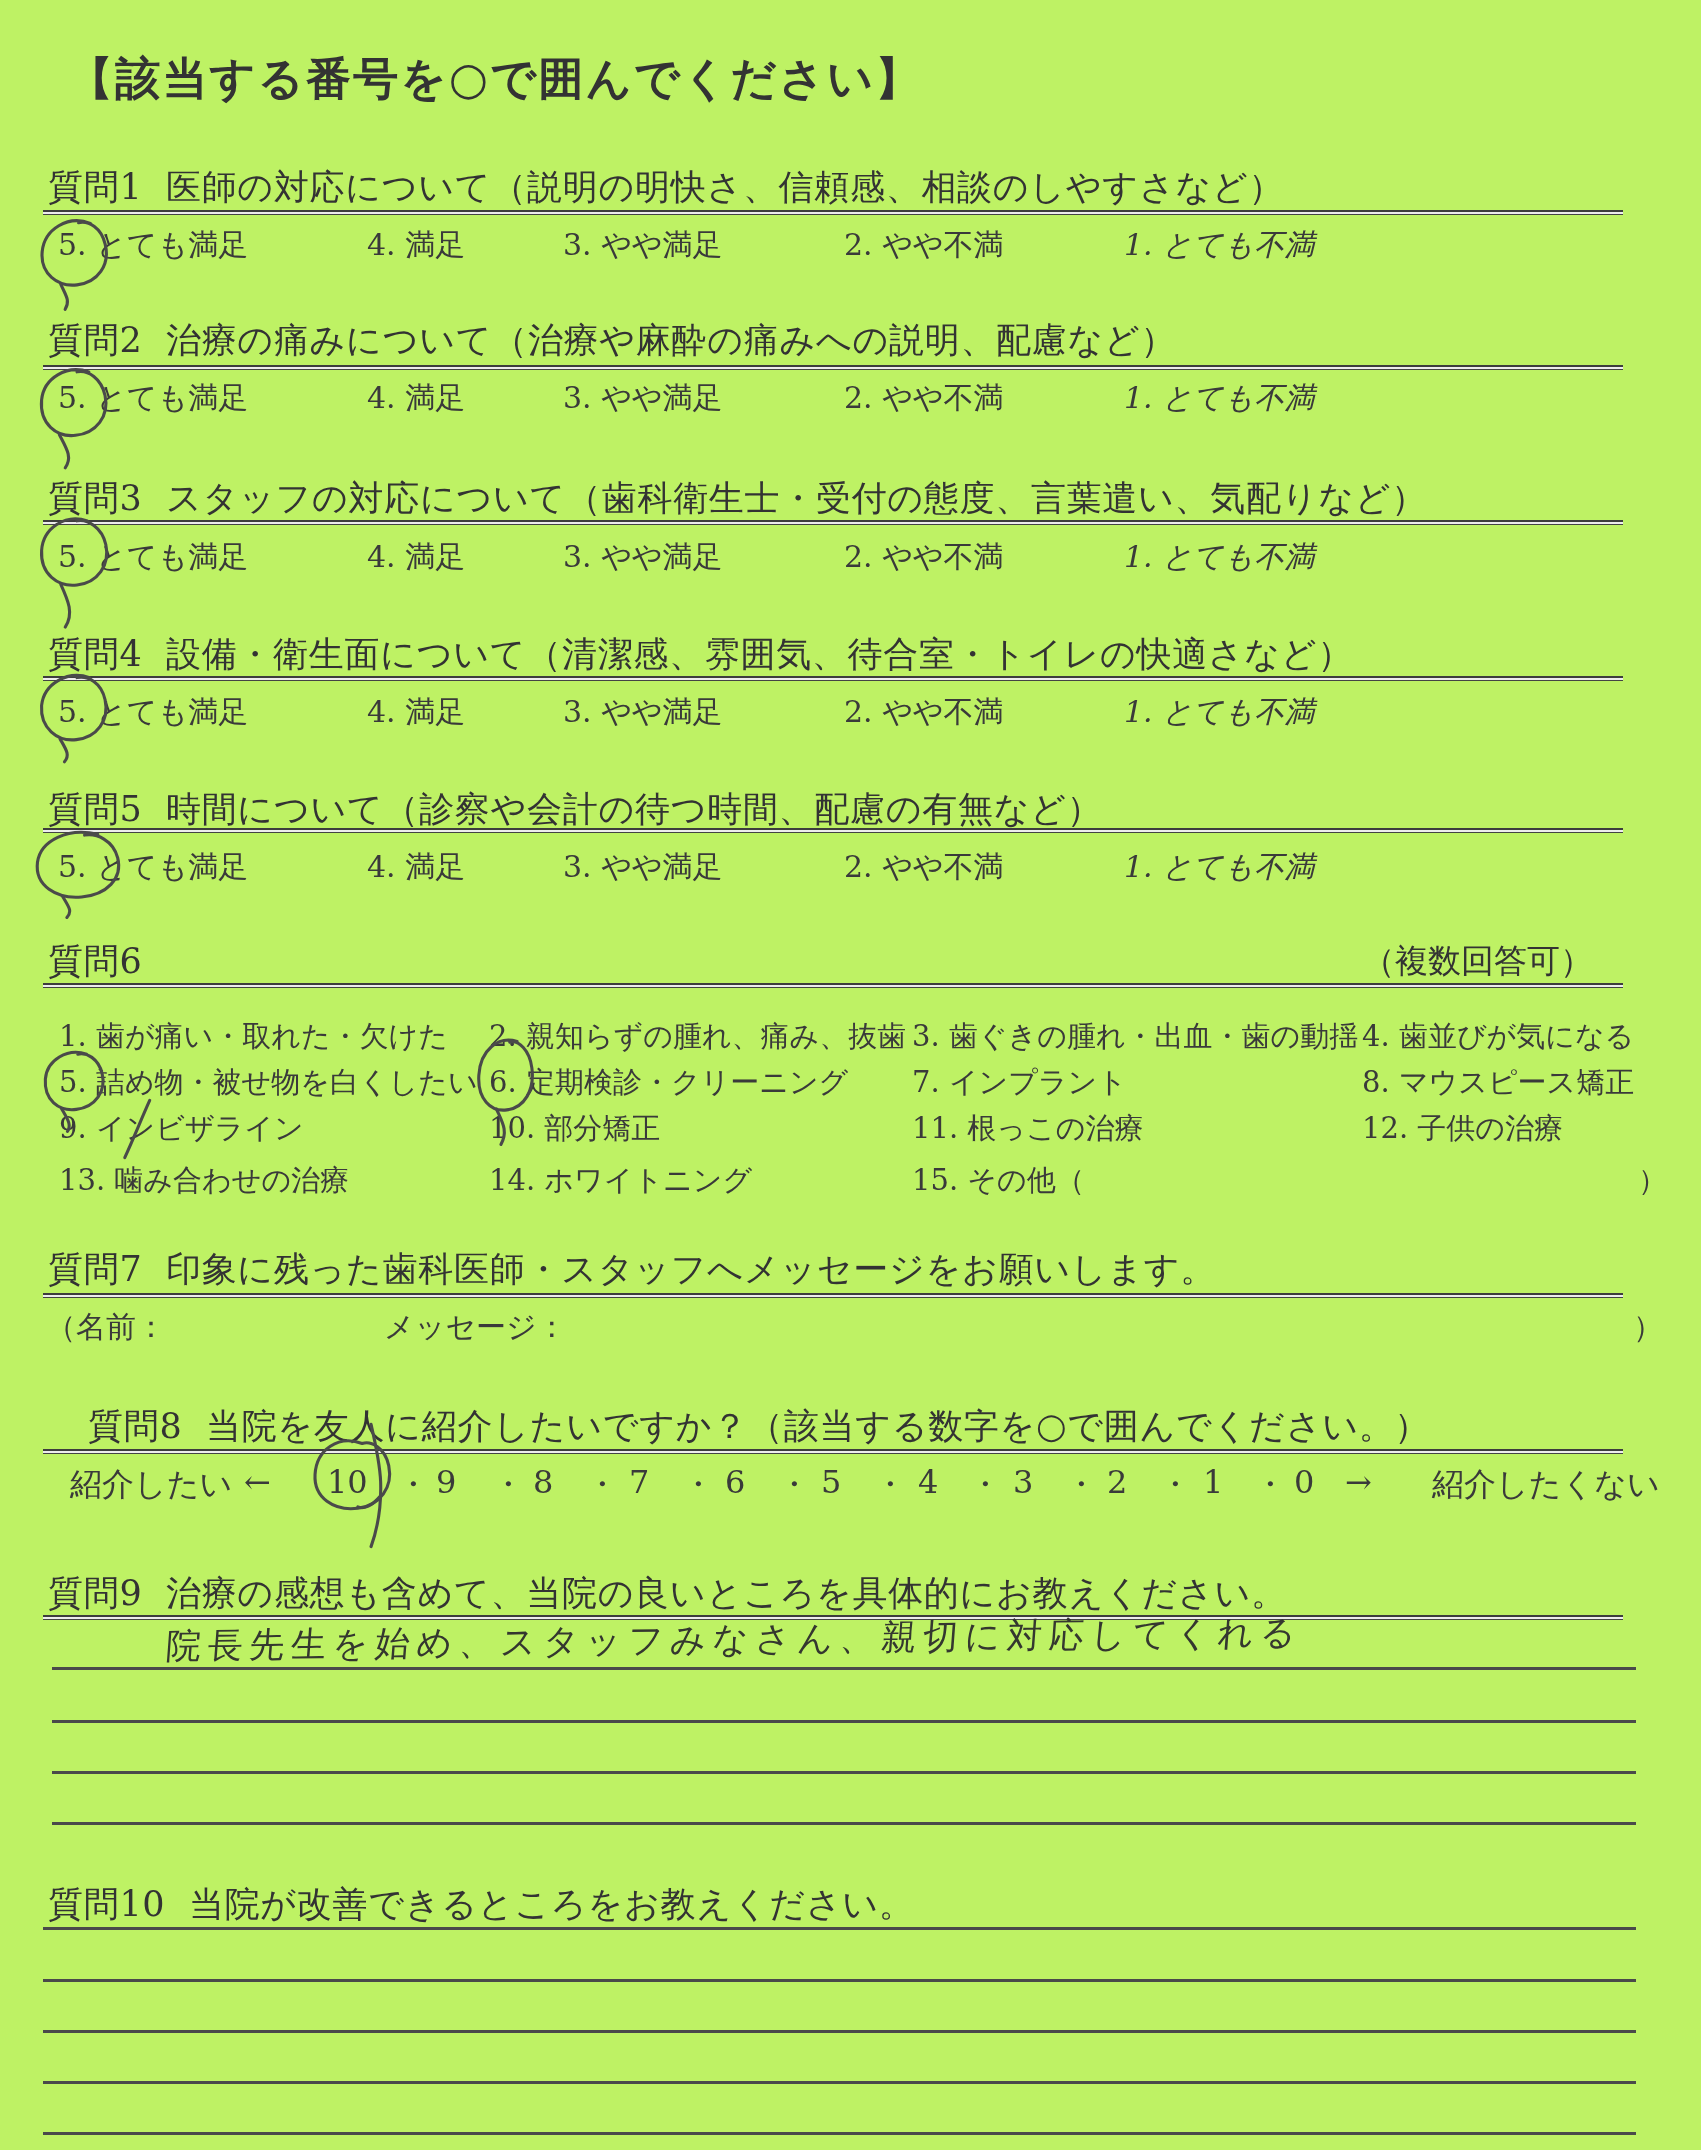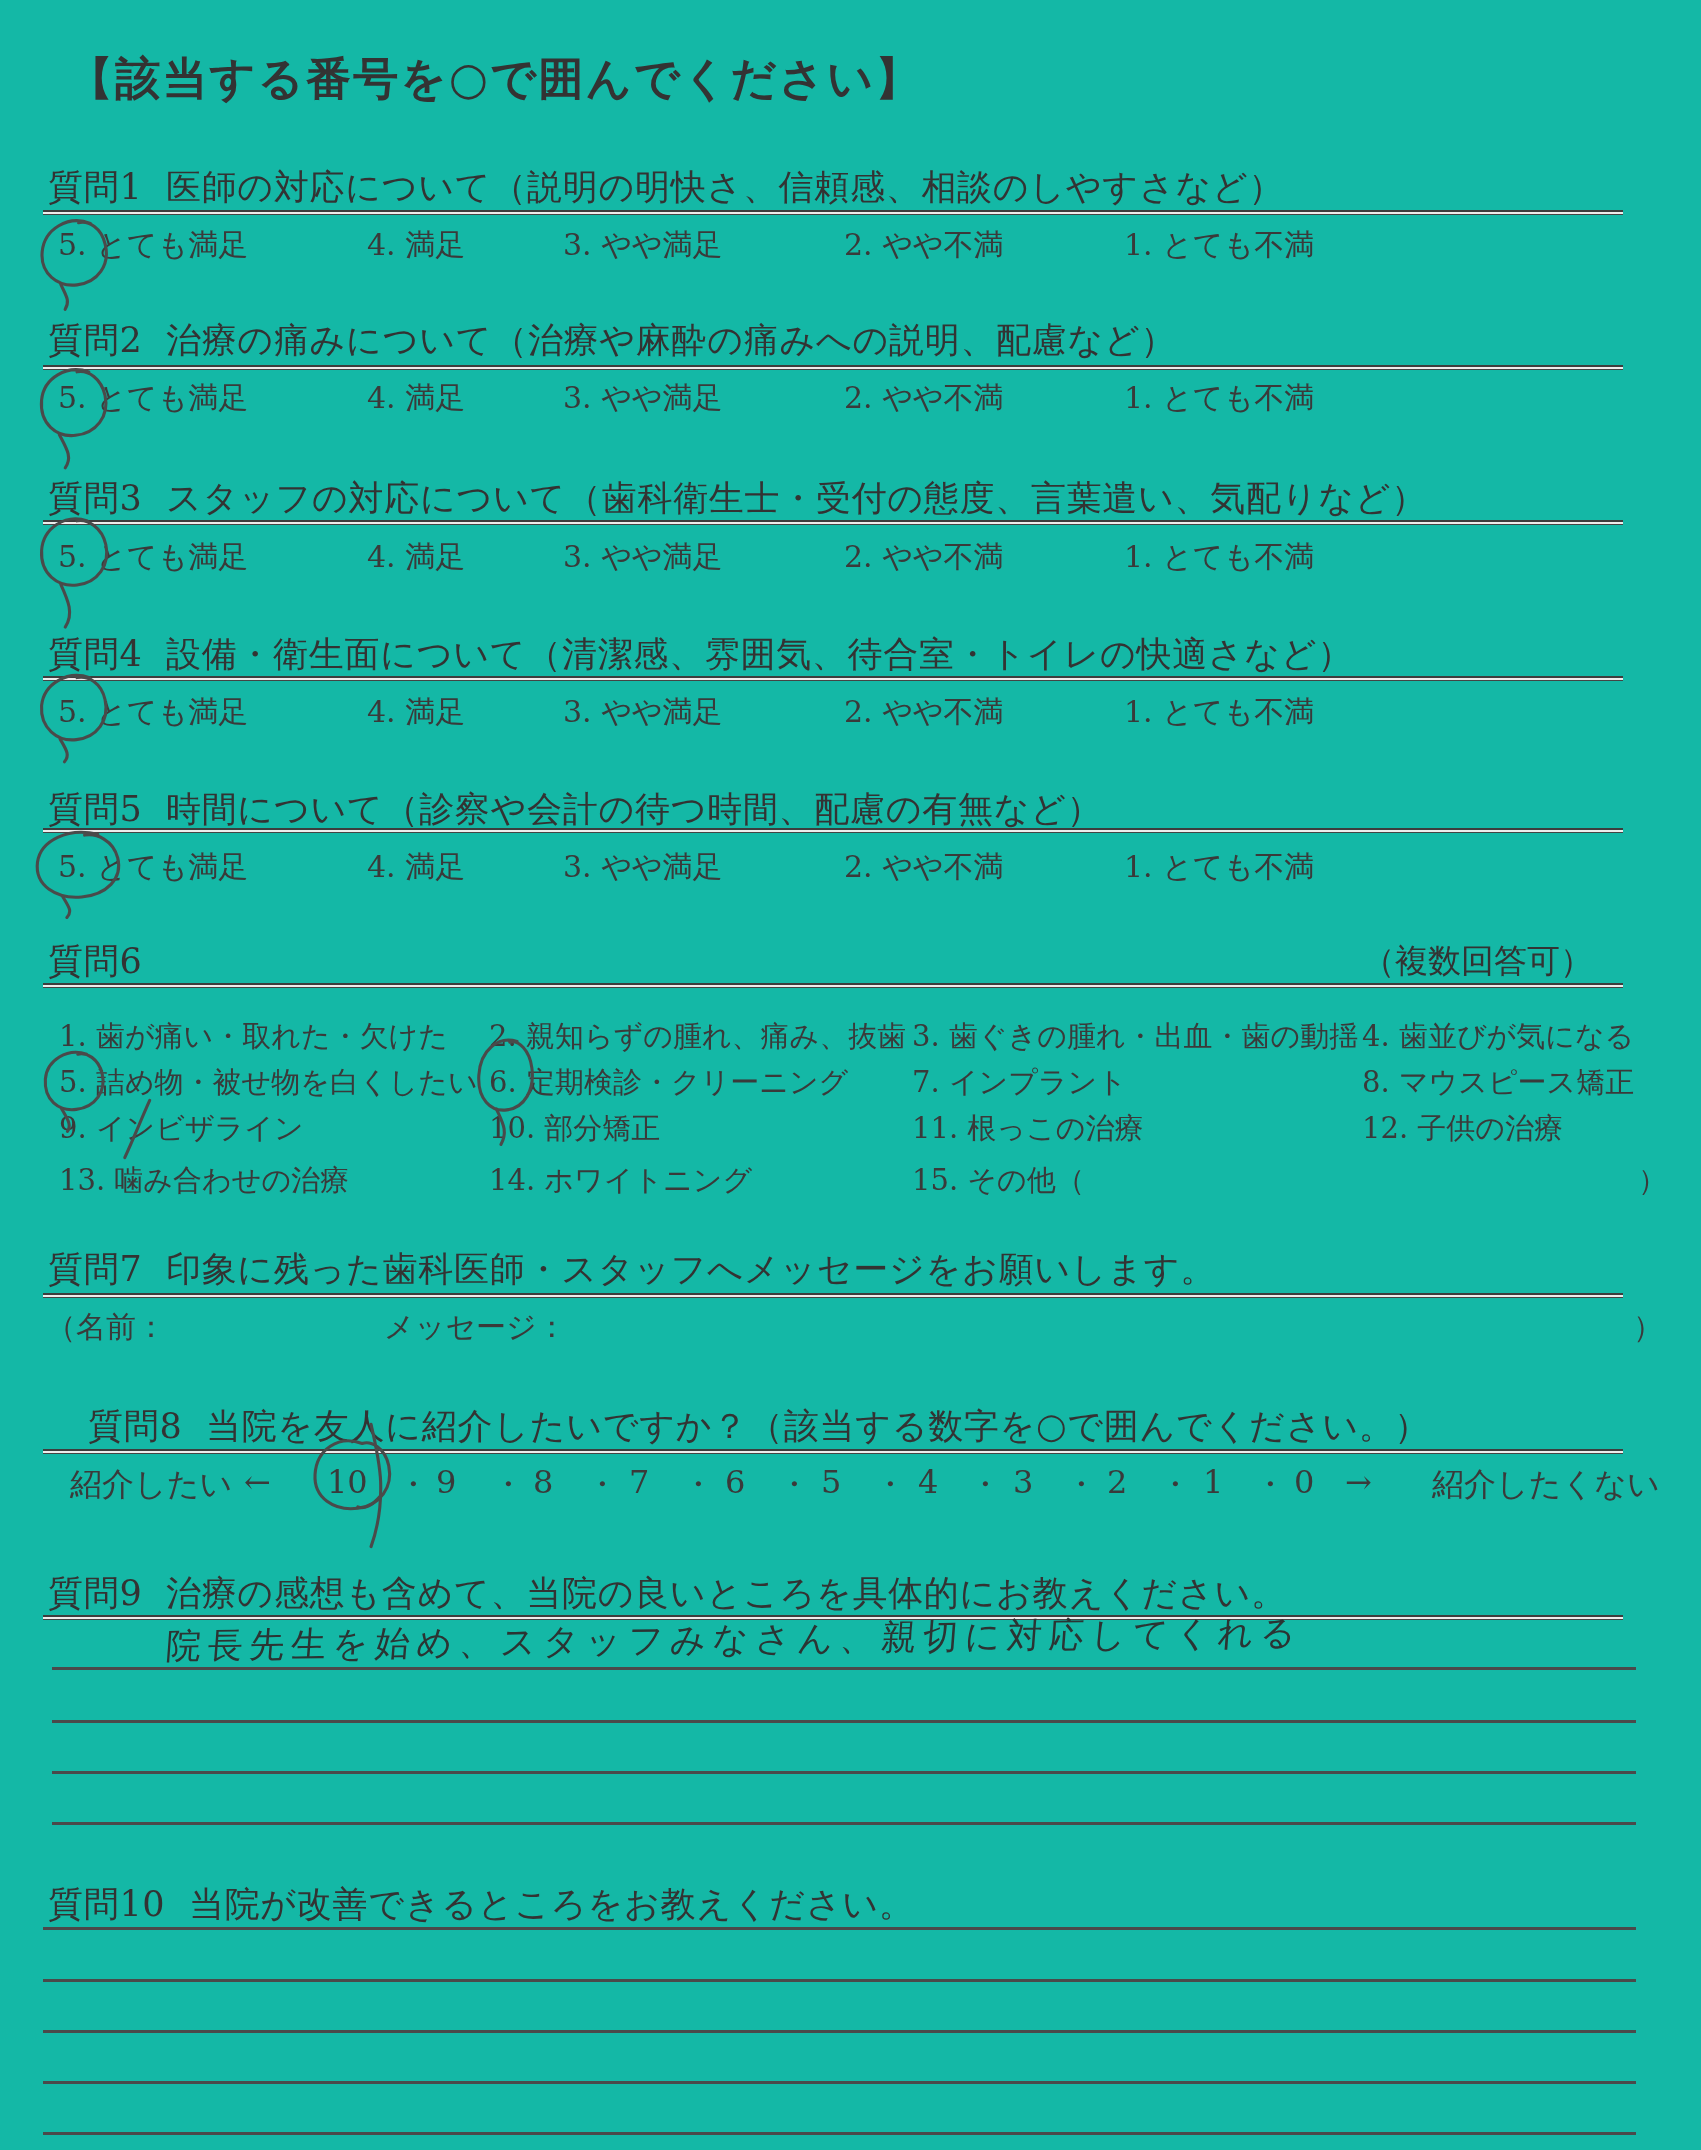--- a/index.html
+++ b/index.html
@@ -1,31 +1,31 @@
 <!DOCTYPE html>
 <html style="font-size:11.8px"><head>
 <meta charset="utf-8">
 <style>
   html,body{margin:0;padding:0;background:#e8e8e6;}
   .page{
     position:relative; width:1701px; height:2151px; overflow:hidden;
-    background:#14b8a6; color:#383838;
+    background:#bef264; color:#383838;
     font-family:"DejaVu Serif","Liberation Serif",serif;
   }
   .abs{position:absolute;}
   .title{font-size:45px; font-weight:700; letter-spacing:2.2px; color:#333; white-space:nowrap;}
   .qhead{display:flex; gap:23.6px; font-size:35px; color:#333; white-space:nowrap; letter-spacing:0.7px;}
   .qhead .qlabel{font-weight:500;}
   .sep{
     left:43px; width:1580px; height:1.5px; box-sizing:content-box;
     background:#ededec; border-top:2.2px solid #3d3d3d; border-bottom:1.5px solid #444;
   }
   .optrow{left:0; width:1701px; height:46px;text-align:right;}
   .opt{position:absolute; top:0; font-size:30px; color:#3a3a3a; white-space:nowrap;}
-  .o5{left:58px;} .o4{left:367px;} .o3{left:563px;} .o2{left:844px;} .o1{left:1124px;}
+  .o5{left:58px;} .o4{left:367px;} .o3{left:563px;} .o2{left:844px;} .o1{left:1124px;font-style:italic;}
   .q6row{left:0; width:1701px; height:41px;}
   .q6item{position:absolute; top:0; font-size:29px; color:#3a3a3a; white-space:nowrap;}
   .c1{left:59px;} .c2{left:489px;} .c3{left:912px;} .c4{left:1362px;}
   .note{font-size:33px; color:#333; white-space:nowrap;}
   .wline{border-top:3px solid #4a4a4a; height:0;}
   .pen{stroke:#4a4a4a; fill:none; stroke-width:4.2px; stroke-linecap:round; stroke-linejoin:round;}
   .hand{
     font-size:35px; color:#2d2d2d; letter-spacing:6.6px; white-space:nowrap;
     transform:rotate(-0.7deg) skewX(-5deg); transform-origin:left top; opacity:.95;
   }

